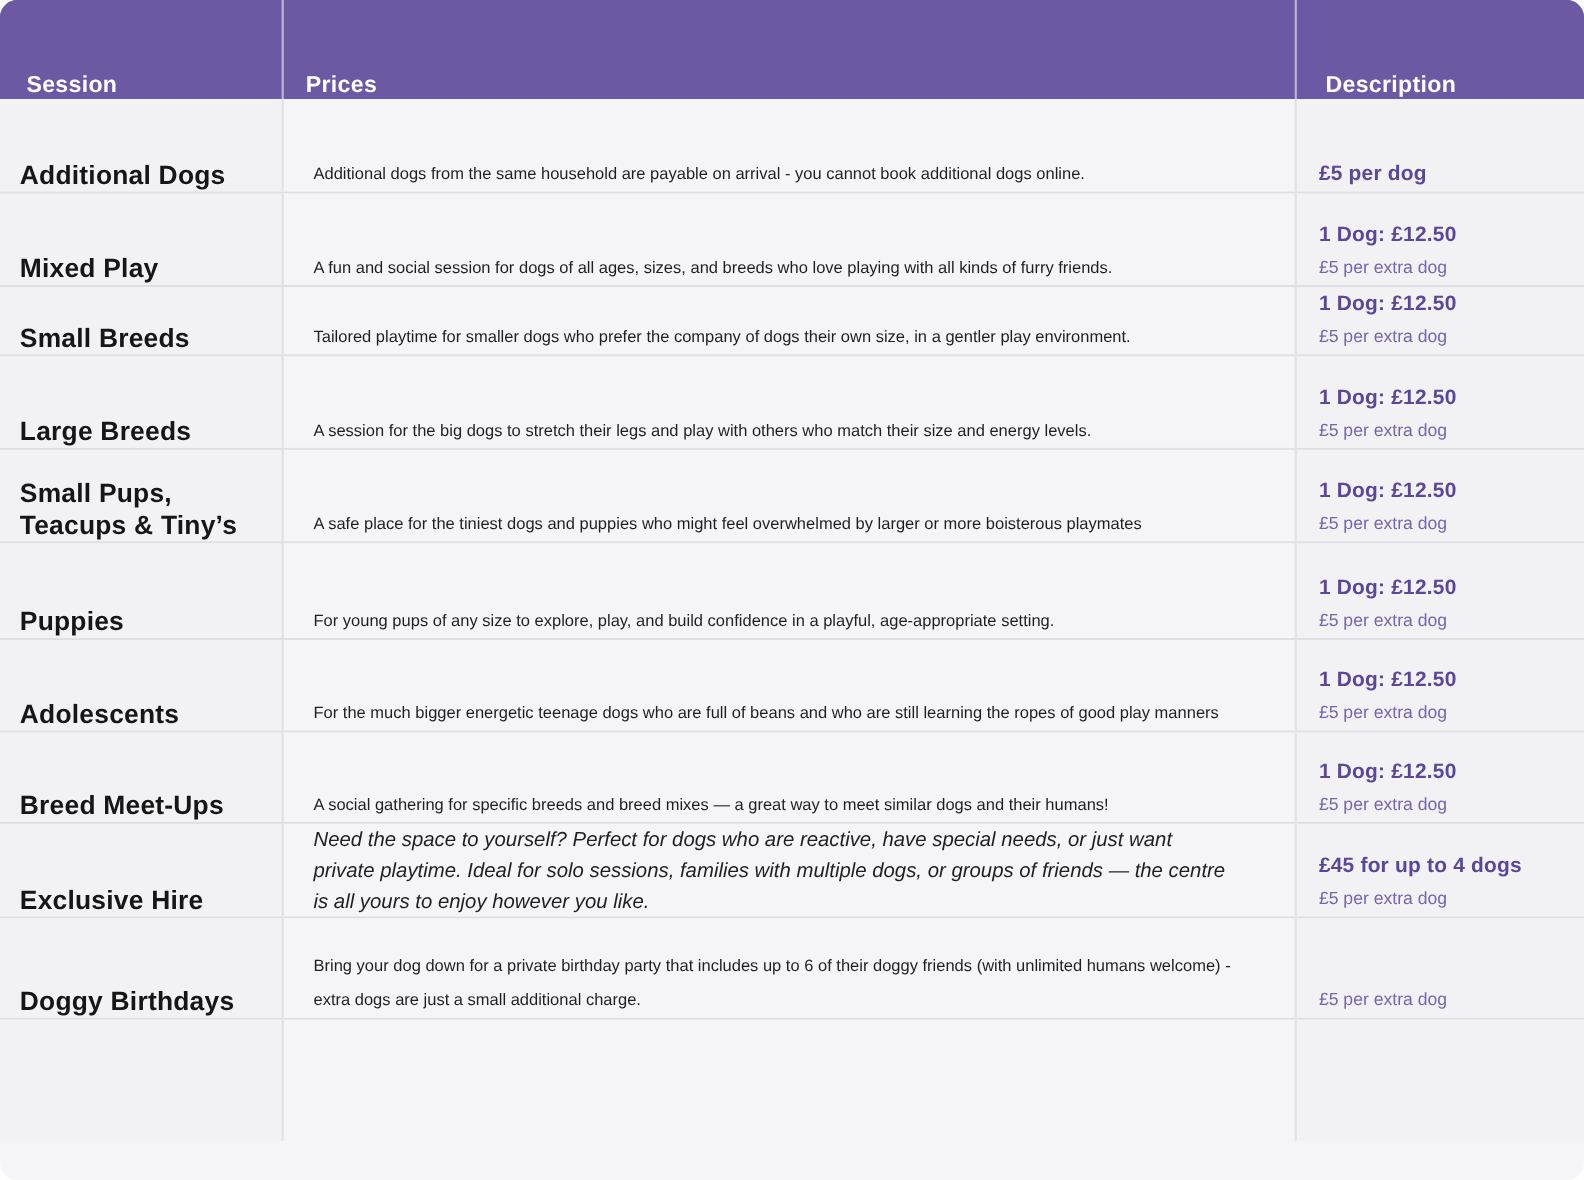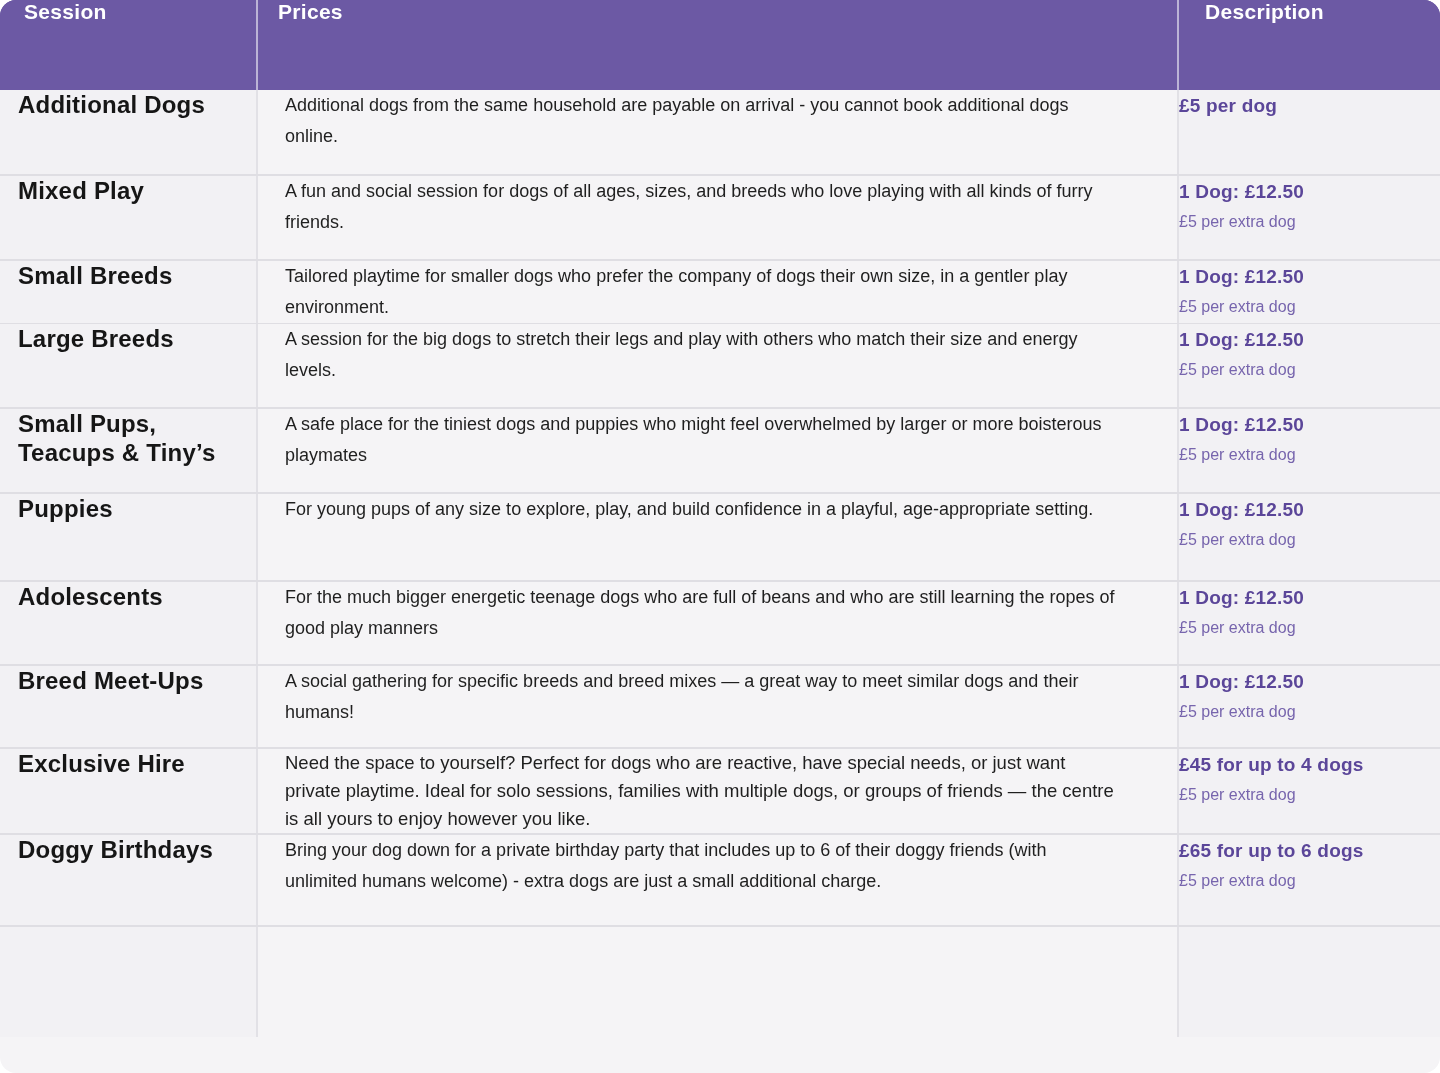--- a/index.html
+++ b/index.html
@@ -18,21 +18,21 @@
   }
   .row {
     display: grid;
     grid-template-columns: 256px 921px 263px;
     box-sizing: border-box;
   }
   .cell {
     box-sizing: border-box;
     display: flex;
     flex-direction: column;
-    justify-content: flex-start;
+    justify-content: flex-end;
   }
   
   .header-row {
     height: 90px;
     background: #6C59A4;
   }
   .header-row .cell {
     background: #6C59A4;
     color: #ffffff;
     font-weight: 700;
@@ -56,40 +56,42 @@
     padding-left: 18px;
     padding-right: 14px;
   }
   .col-desc {
     background: #F5F4F6;
     padding-left: 27px;
     padding-right: 24px;
   }
   .col-prices {
     background: #F2F1F4;
+    padding-left: 20px;
     padding-right: 8px;
   }
 
   .session-label {
     font-weight: 700;
     font-size: 24px;
     color: #161616;
     line-height: 29px;
     letter-spacing: 0.2px;
     white-space: pre-line;
   }
   .desc-text {
-    font-size: 18px;
+    font-size: 15px;
     color: #1F1F1F;
     line-height: 31px;
     max-width: 835px;
   }
   .tight .desc-text {
     line-height: 28px;
     font-size: 18.5px;
+    font-style: italic;
   }
   .price-main {
     display: block;
     font-weight: 700;
     font-size: 19px;
     color: #5B4699;
     line-height: 31px;
     letter-spacing: 0.2px;
   }
   .price-extra {
@@ -235,21 +237,20 @@
   </div>
 
   <div class="row body-row" style="height:92px">
     <div class="cell col-session">
       <span class="session-label">Doggy Birthdays</span>
     </div>
     <div class="cell col-desc">
       <span class="desc-text">Bring your dog down for a private birthday party that includes up to 6 of their doggy friends (with unlimited humans welcome) - extra dogs are just a small additional charge.</span>
     </div>
     <div class="cell col-prices">
-      <span class="price-main">£65 for up to 6 dogs</span>
       <span class="price-extra">£5 per extra dog</span>
     </div>
   </div>
 
   <div class="row body-row" style="height:112px">
     <div class="cell col-session">
       <span class="session-label"></span>
     </div>
     <div class="cell col-desc">
       <span class="desc-text"></span>

